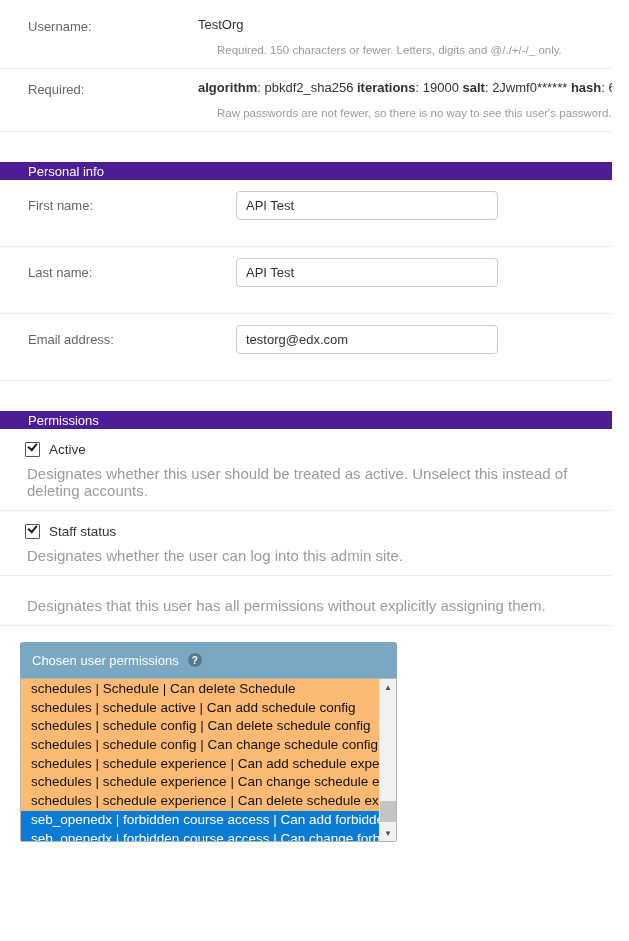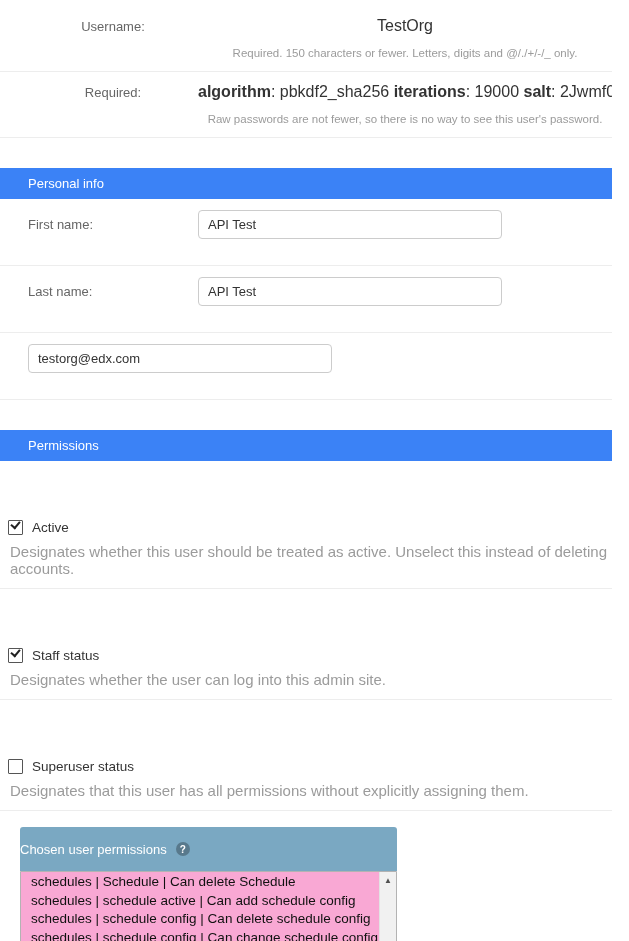--- a/index.html
+++ b/index.html
@@ -9,79 +9,78 @@
     color:#333; font-size:13px;
     overflow:hidden;
   }
   .content { width:612px; padding-top:6px; }
 
   
   .frow {
     display:flex;
     padding:11px 0 12px 28px;
     border-bottom:1px solid #ededed;
-    text-align:center;
   }
   .flabel { flex:0 0 170px; color:#666; font-size:13px; padding-top:2px; }
   .fvalue { flex:1 1 auto; min-width:0; }
-  .value-line { color:#333; font-size:16px; white-space:nowrap; overflow:hidden; }
-  .help { color:#9b9b9b; font-size:11.5px; margin-top:12px; }
+  .value-line { color:#333; font-size:13px; white-space:nowrap; overflow:hidden; }
+  .help { color:#9b9b9b; font-size:11.5px; margin-top:12px;margin-left:19px; }
 
   .module-h2 {
-    margin-top:30px; height:31px;
-    background:#3b82f6; color:#fff;
+    margin-top:30px; height:18px;
+    background:#4c1d95; color:#fff;
     font-size:13px;
     display:flex; align-items:center;
     padding-left:28px;
   }
 
   .input-row { display:flex; padding:11px 0 26px 28px; border-bottom:1px solid #ededed; }
   .input-row .flabel { line-height:29px; padding-top:0; }
   .text-input {
-    width:304px; height:29px; box-sizing:border-box;
+    width:262px; height:29px; box-sizing:border-box;
     border:1px solid #ccc; border-radius:4px;
     padding:0 9px; font-size:13px; color:#333;
     font-family:"Liberation Sans", sans-serif;
-    outline:none; background:#fff;
+    outline:none; background:#fff;margin-left:38px;
   }
 
   
-  .cb-row { padding:13px 0 11px 8px; border-bottom:1px solid #ededed;margin-top:46px; }
+  .cb-row { padding:13px 0 11px 25px; border-bottom:1px solid #ededed; }
   .cb-line { display:flex; align-items:center; }
   .checkbox {
     width:13px; height:13px; background:#fff;
     border:1.5px solid #555; border-radius:1px;
     position:relative; flex-shrink:0;
   }
   .checkbox[data-checked="true"]::after {
     content:""; position:absolute; left:2px; top:0px;
     width:7px; height:4px;
     border-left:2px solid #222; border-bottom:2px solid #222;
     transform:rotate(-50deg);
   }
   .cb-label { margin-left:9px; color:#333; font-size:13.5px; }
   .cb-help { margin-top:8px; margin-left:2px; color:#9b9b9b; font-size:15px; }
 
   
   .chosen { margin:16px 0 0 20px; width:377px; }
   .chosen-header {
-    height:44px; background:#7aa8c2; border-radius:3px 3px 0 0;
+    height:36px; background:#7aa8c2; border-radius:3px 3px 0 0;
     color:#fff; font-size:13px;
-    display:flex; align-items:center; 
+    display:flex; align-items:center; padding-left:12px;
   }
   .help-icon {
     margin-left:9px;
     width:14px; height:14px; border-radius:50%;
     background:rgba(0,0,0,0.28); color:#fff;
     font-size:10px; font-weight:bold;
     display:flex; align-items:center; justify-content:center;
   }
   .listbox {
     position:relative; box-sizing:border-box;
-    height:164px; background:#f9a8d4;
+    height:164px; background:#fdba74;
     border:1px solid #b3b3b3; border-radius:0 0 2px 2px;
     overflow:hidden;
   }
   .options { position:absolute; left:0; top:1px; right:17px; bottom:0; overflow:hidden; }
   .opt {
     height:18.7px; line-height:18.7px;
     padding-left:10px; font-size:13.5px; color:#111;
     white-space:nowrap; overflow:hidden;
   }
   .opt[data-selected="true"] { background:#0b7bd3; color:#fff; }
@@ -131,20 +130,21 @@
   </div>
 
   <div class="input-row">
     <div class="flabel">Last name:</div>
     <div class="fvalue">
       <input type="text" class="text-input" value="API Test" style="">
     </div>
   </div>
 
   <div class="input-row">
+    <div class="flabel">Email address:</div>
     <div class="fvalue">
       <input type="text" class="text-input" value="testorg@edx.com" style="">
     </div>
   </div>
 
   <div class="module-h2">Permissions</div>
 
   <div class="cb-row">
     <div class="cb-line">
       <span class="checkbox" data-checked="true"></span>
@@ -155,24 +155,20 @@
 
   <div class="cb-row">
     <div class="cb-line">
       <span class="checkbox" data-checked="true"></span>
       <span class="cb-label">Staff status</span>
     </div>
     <div class="cb-help">Designates whether the user can log into this admin site.</div>
   </div>
 
   <div class="cb-row">
-    <div class="cb-line">
-      <span class="checkbox" data-checked="false"></span>
-      <span class="cb-label">Superuser status</span>
-    </div>
     <div class="cb-help">Designates that this user has all permissions without explicitly assigning them.</div>
   </div>
 
   <div class="chosen">
     <div class="chosen-header">
       <span>Chosen user permissions</span>
       <span class="help-icon">?</span>
     </div>
     <div class="listbox">
       <div class="options">

